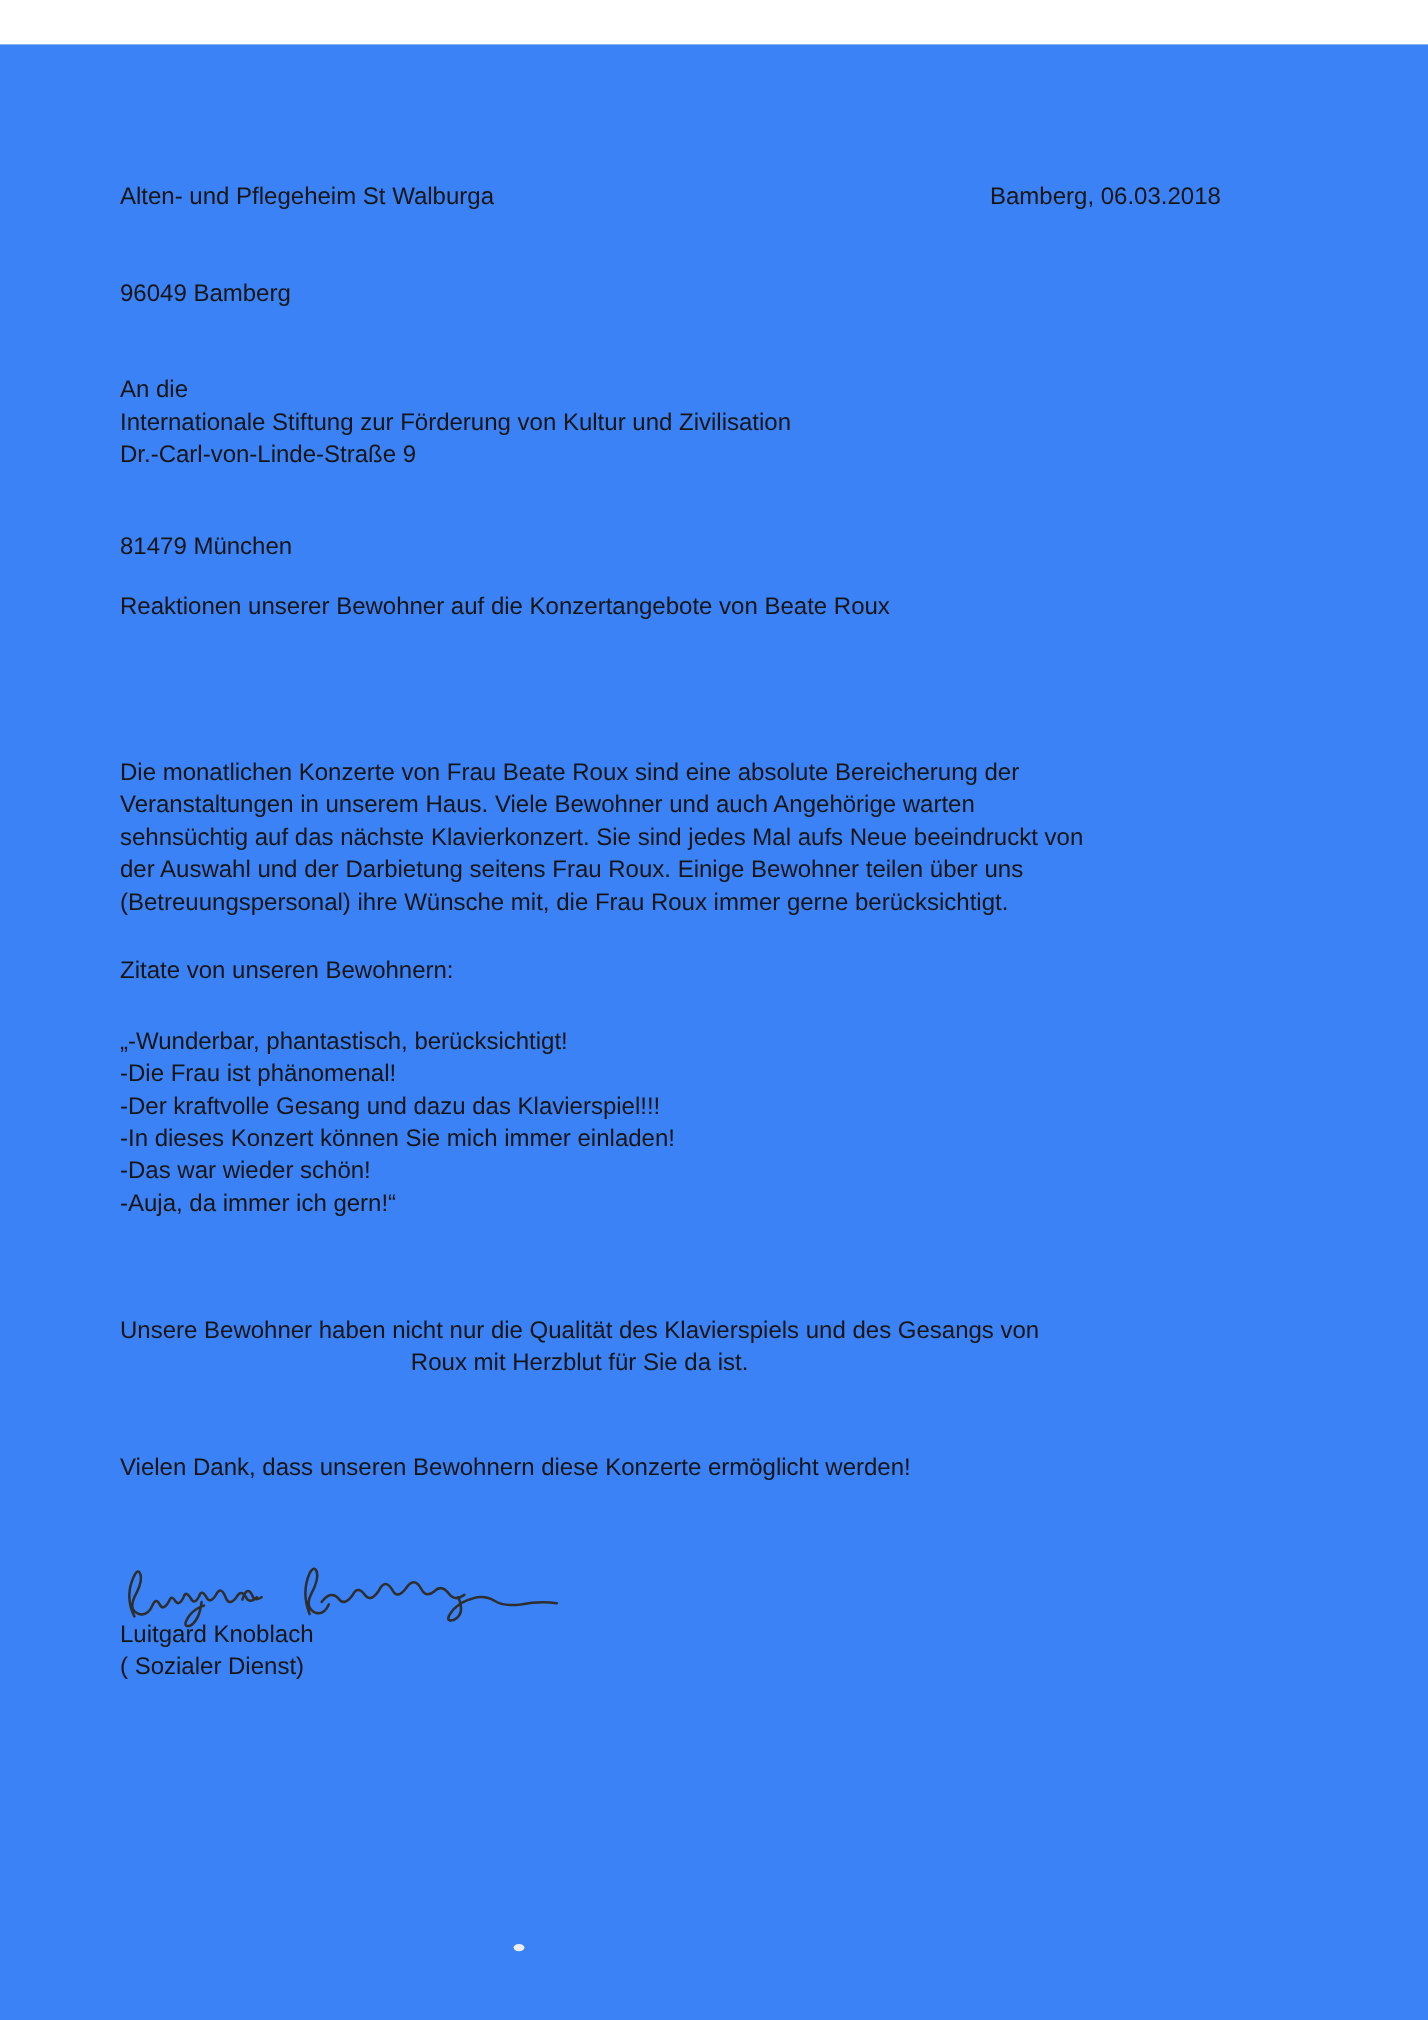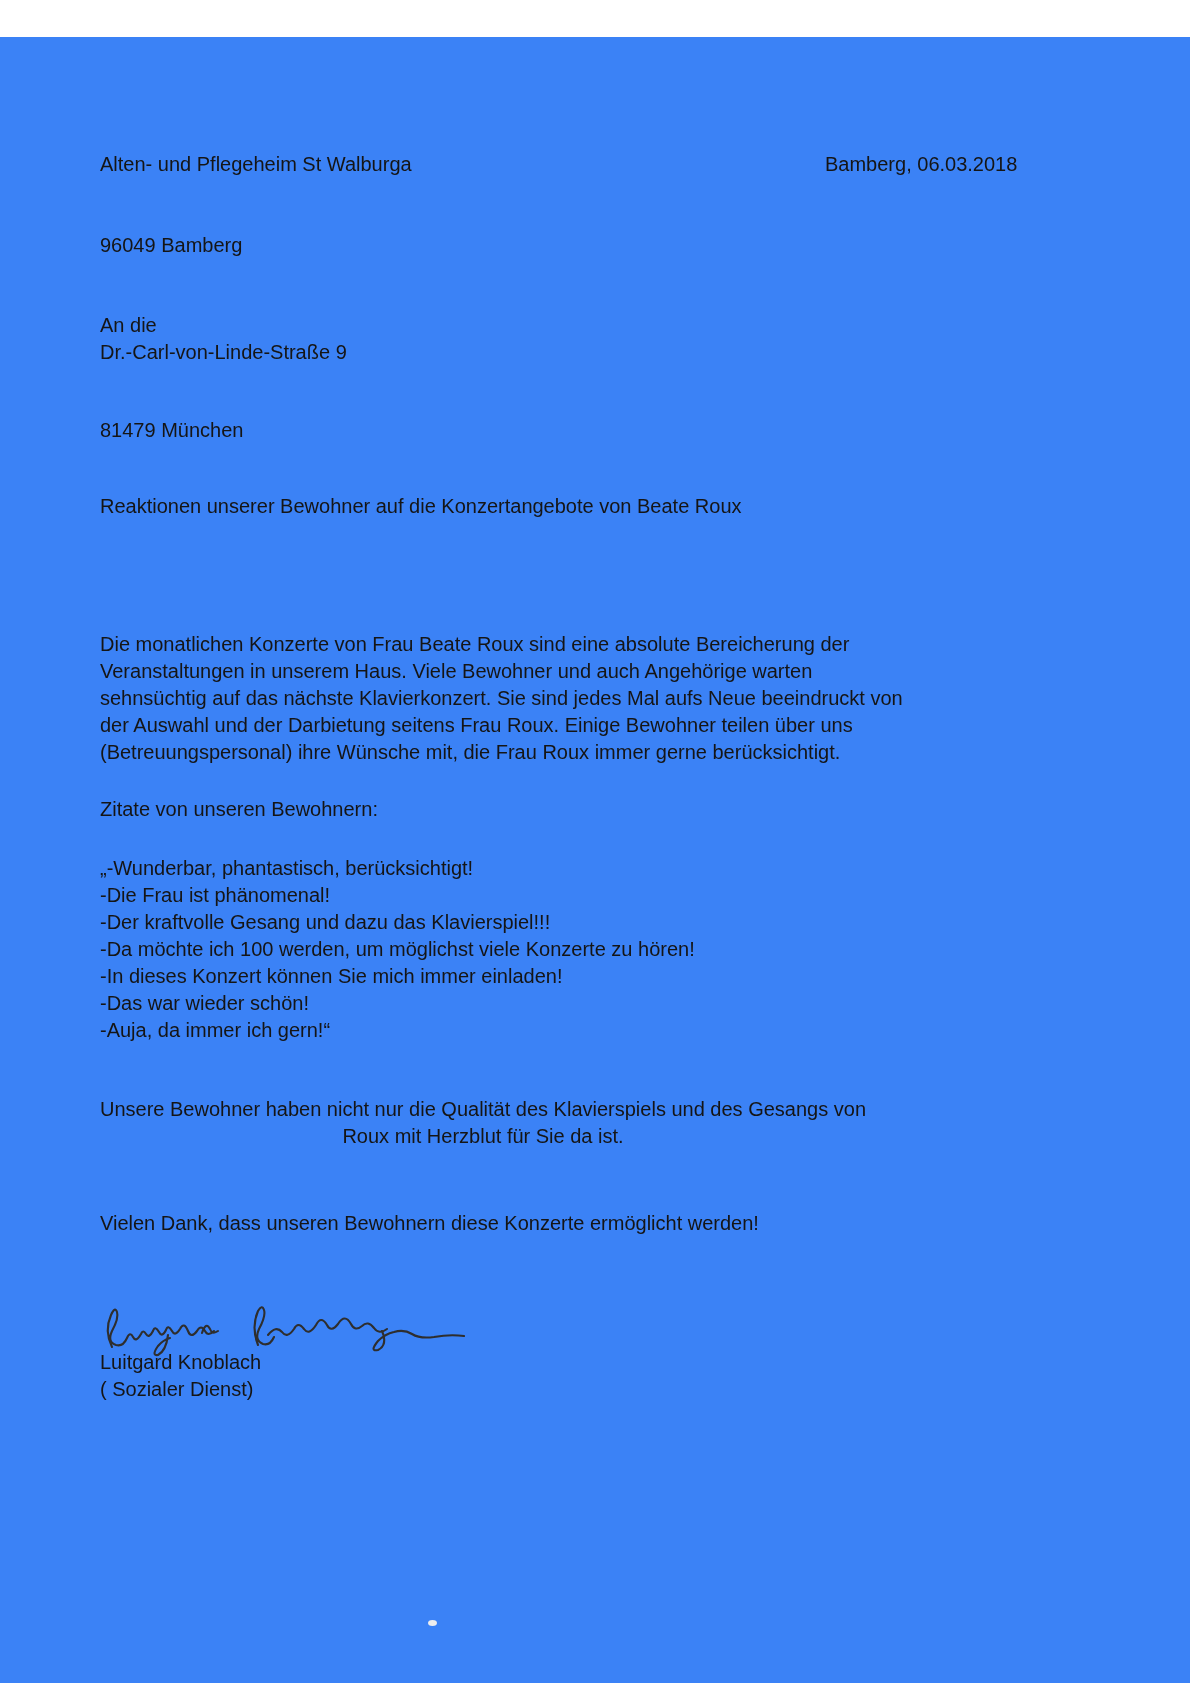--- a/index.html
+++ b/index.html
@@ -33,41 +33,41 @@
 
   <div class="block" style="left:100px; top:114px;">
     <div class="line">Alten- und Pflegeheim St Walburga</div>
   </div>
   <div class="block" style="left:100px; top:195px;">96049 Bamberg</div>
 
   <div class="date-block" style="left:825px; top:114px;">Bamberg, 06.03.2018</div>
 
   <div class="block" style="left:100px; top:275px;">
     <div class="line">An die</div>
+    <div class="line">Internationale Stiftung zur Förderung von Kultur und Zivilisation</div>
     <div class="line">Dr.-Carl-von-Linde-Straße 9</div>
   </div>
-  <div class="block" style="left:100px; top:380px;">81479 München</div>
+  <div class="block" style="left:100px; top:406px;">81479 München</div>
 
   <div class="block" style="left:100px; top:456px;">Reaktionen unserer Bewohner auf die Konzertangebote von Beate Roux</div>
 
   <div class="block" style="left:100px; top:594px;">
       <div class="line">Die monatlichen Konzerte von Frau Beate Roux sind eine absolute Bereicherung der</div>
       <div class="line">Veranstaltungen in unserem Haus. Viele Bewohner und auch Angehörige warten</div>
       <div class="line">sehnsüchtig auf das nächste Klavierkonzert. Sie sind jedes Mal aufs Neue beeindruckt von</div>
       <div class="line">der Auswahl und der Darbietung seitens Frau Roux. Einige Bewohner teilen über uns</div>
       <div class="line">(Betreuungspersonal) ihre Wünsche mit, die Frau Roux immer gerne berücksichtigt.</div>
     </div>
 
   <div class="block" style="left:100px; top:759px;">Zitate von unseren Bewohnern:</div>
 
   <div class="block" style="left:100px; top:818px;">
       <div class="line">„-Wunderbar, phantastisch, berücksichtigt!</div>
       <div class="line">-Die Frau ist phänomenal!</div>
       <div class="line">-Der kraftvolle Gesang und dazu das Klavierspiel!!!</div>
-      <div class="line">-Da möchte ich 100 werden, um möglichst viele Konzerte zu hören!</div>
       <div class="line">-In dieses Konzert können Sie mich immer einladen!</div>
       <div class="line">-Das war wieder schön!</div>
       <div class="line">-Auja, da immer ich gern!“</div>
     </div>
 
   <div class="block" style="left:100px; top:1059px;text-align:center;">
       <div class="line">Unsere Bewohner haben nicht nur die Qualität des Klavierspiels und des Gesangs von</div>
       <div class="line">Roux mit Herzblut für Sie da ist.</div>
     </div>
 

